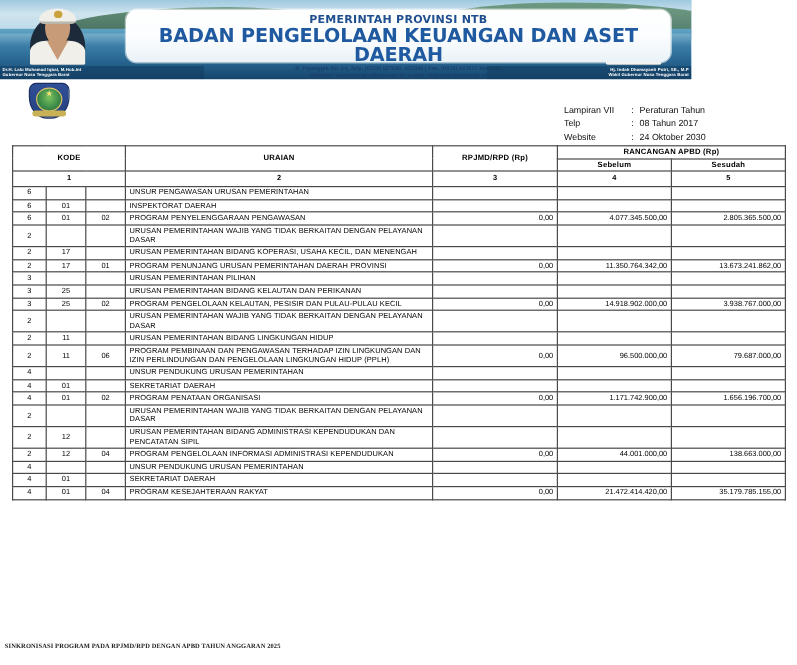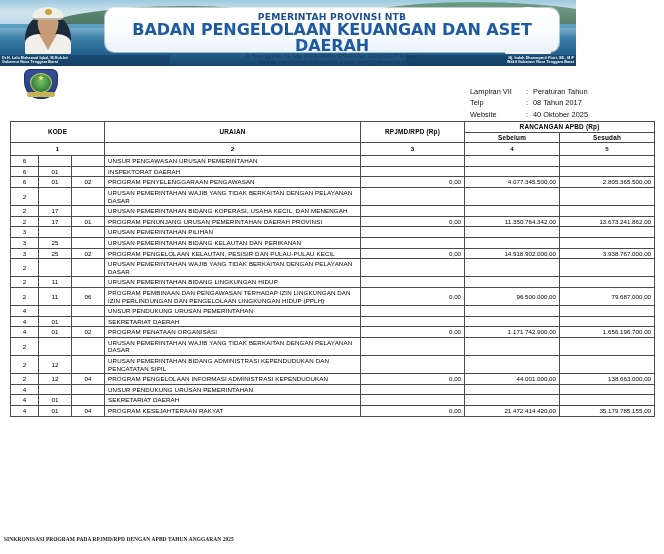--- a/index.html
+++ b/index.html
@@ -377,21 +377,21 @@
       <span>Peraturan Tahun</span>
     </div>
     <div class="lampiran-row">
       <span class="lampiran-label">Telp</span>
       <span class="lampiran-sep">:</span>
       <span>08 Tahun 2017</span>
     </div>
     <div class="lampiran-row">
       <span class="lampiran-label">Website</span>
       <span class="lampiran-sep">:</span>
-      <span>40 Oktober 2025</span>
+      <span>24 Oktober 2030</span>
     </div>
   </div>
 
 </div>
 
 <div class="table-wrap">
   <table class="sheet">
     <colgroup>
       <col class="col-k1">
         <col class="col-k2">

